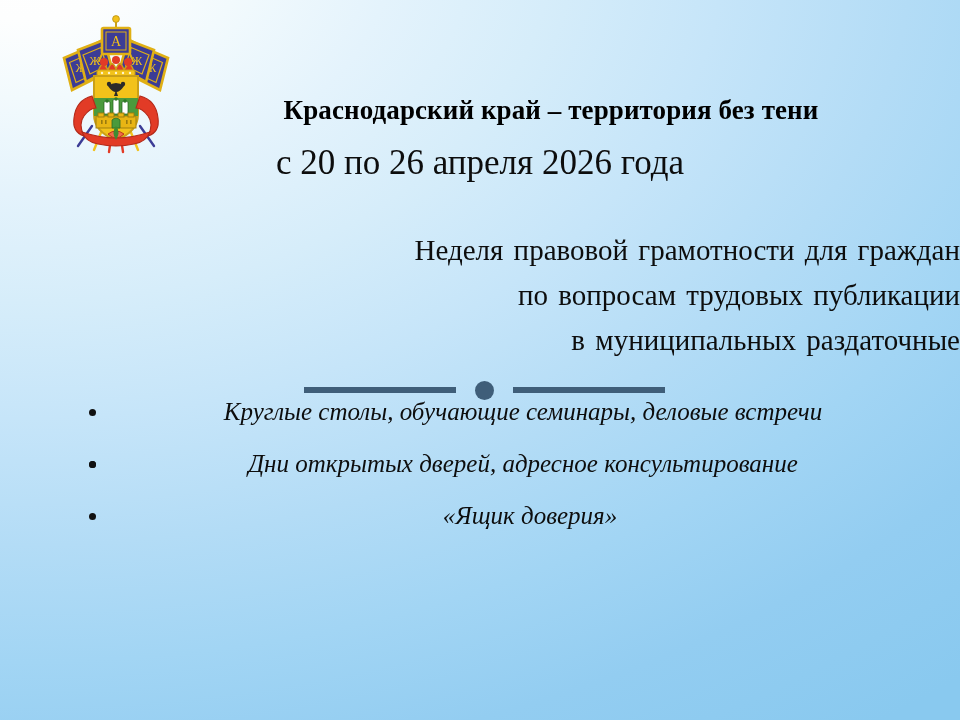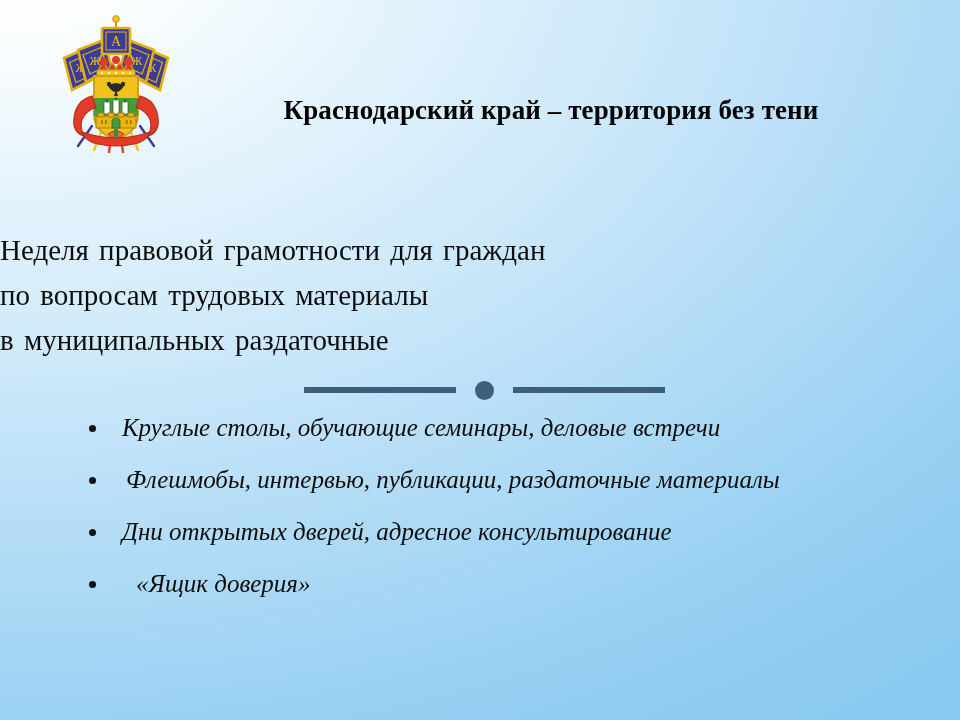--- a/index.html
+++ b/index.html
@@ -75,21 +75,21 @@
     color: #0d0d0d;
     line-height: 1.25;
   }
 
   
   .subject {
     position: absolute;
     left: 0;
     top: 228px;
     width: 960px;
-    text-align: left;
+    text-align: right;
     color: #0d0d0d;
   }
   .subject-line {
     font-size: 29px;
     line-height: 1.55;
     word-spacing: 3px;
     white-space: nowrap;
   }
 
   
@@ -116,23 +116,24 @@
     border-radius: 50%;
     background: #3f5e79;
     margin: 0 19px;
     flex: 0 0 auto;
   }
 
   
   .bullets {
     position: absolute;
     left: 84px;
-    top: 415px;
+    top: 399px;
     width: 840px;
     list-style: none;
+    text-align: center;
   }
   .bullets li {
     position: relative;
     font-style: italic;
     font-size: 25px;
     line-height: 1.0;
     color: #0d0d0d;
     padding-left: 38px;
     margin-bottom: 27px;
     white-space: nowrap;
@@ -271,41 +272,41 @@
       <path d="M56 120 q8 -6 16 0 q-8 8 -16 0 z" fill="#f26a4a" stroke="#b32a1a" stroke-width="0.9"></path>
 
       <path d="M64 112 q-5 6 0 14 q5 -8 0 -14 z" fill="#3f8c32"></path>
     </svg>
   </div>
 
   <div class="title-band">
     <h1 class="main-title">Краснодарский край – территория без тени</h1>
   </div>
 
+  <div class="date-line">с 20 по 26 апреля 2026 года</div>
 
   <div class="subject">
     <div class="subject-line">Неделя правовой грамотности для граждан</div>
-    <div class="subject-line">по вопросам трудовых материалы</div>
+    <div class="subject-line">по вопросам трудовых публикации</div>
     <div class="subject-line">в муниципальных раздаточные</div>
   </div>
 
   <div class="divider">
     <span class="bar left"></span>
     <span class="knob"></span>
     <span class="bar right"></span>
   </div>
 
   <ul class="bullets">
     <li>
       <span class="dot"></span>
       <span class="txt">Круглые столы, обучающие семинары, деловые встречи</span>
     </li>
     <li class="indent-1">
       <span class="dot"></span>
-      <span class="txt">Флешмобы, интервью, публикации, раздаточные материалы</span>
     </li>
     <li>
       <span class="dot"></span>
       <span class="txt">Дни открытых дверей, адресное консультирование</span>
     </li>
     <li class="indent-2">
       <span class="dot"></span>
       <span class="txt">«Ящик доверия»</span>
     </li>
   </ul>

